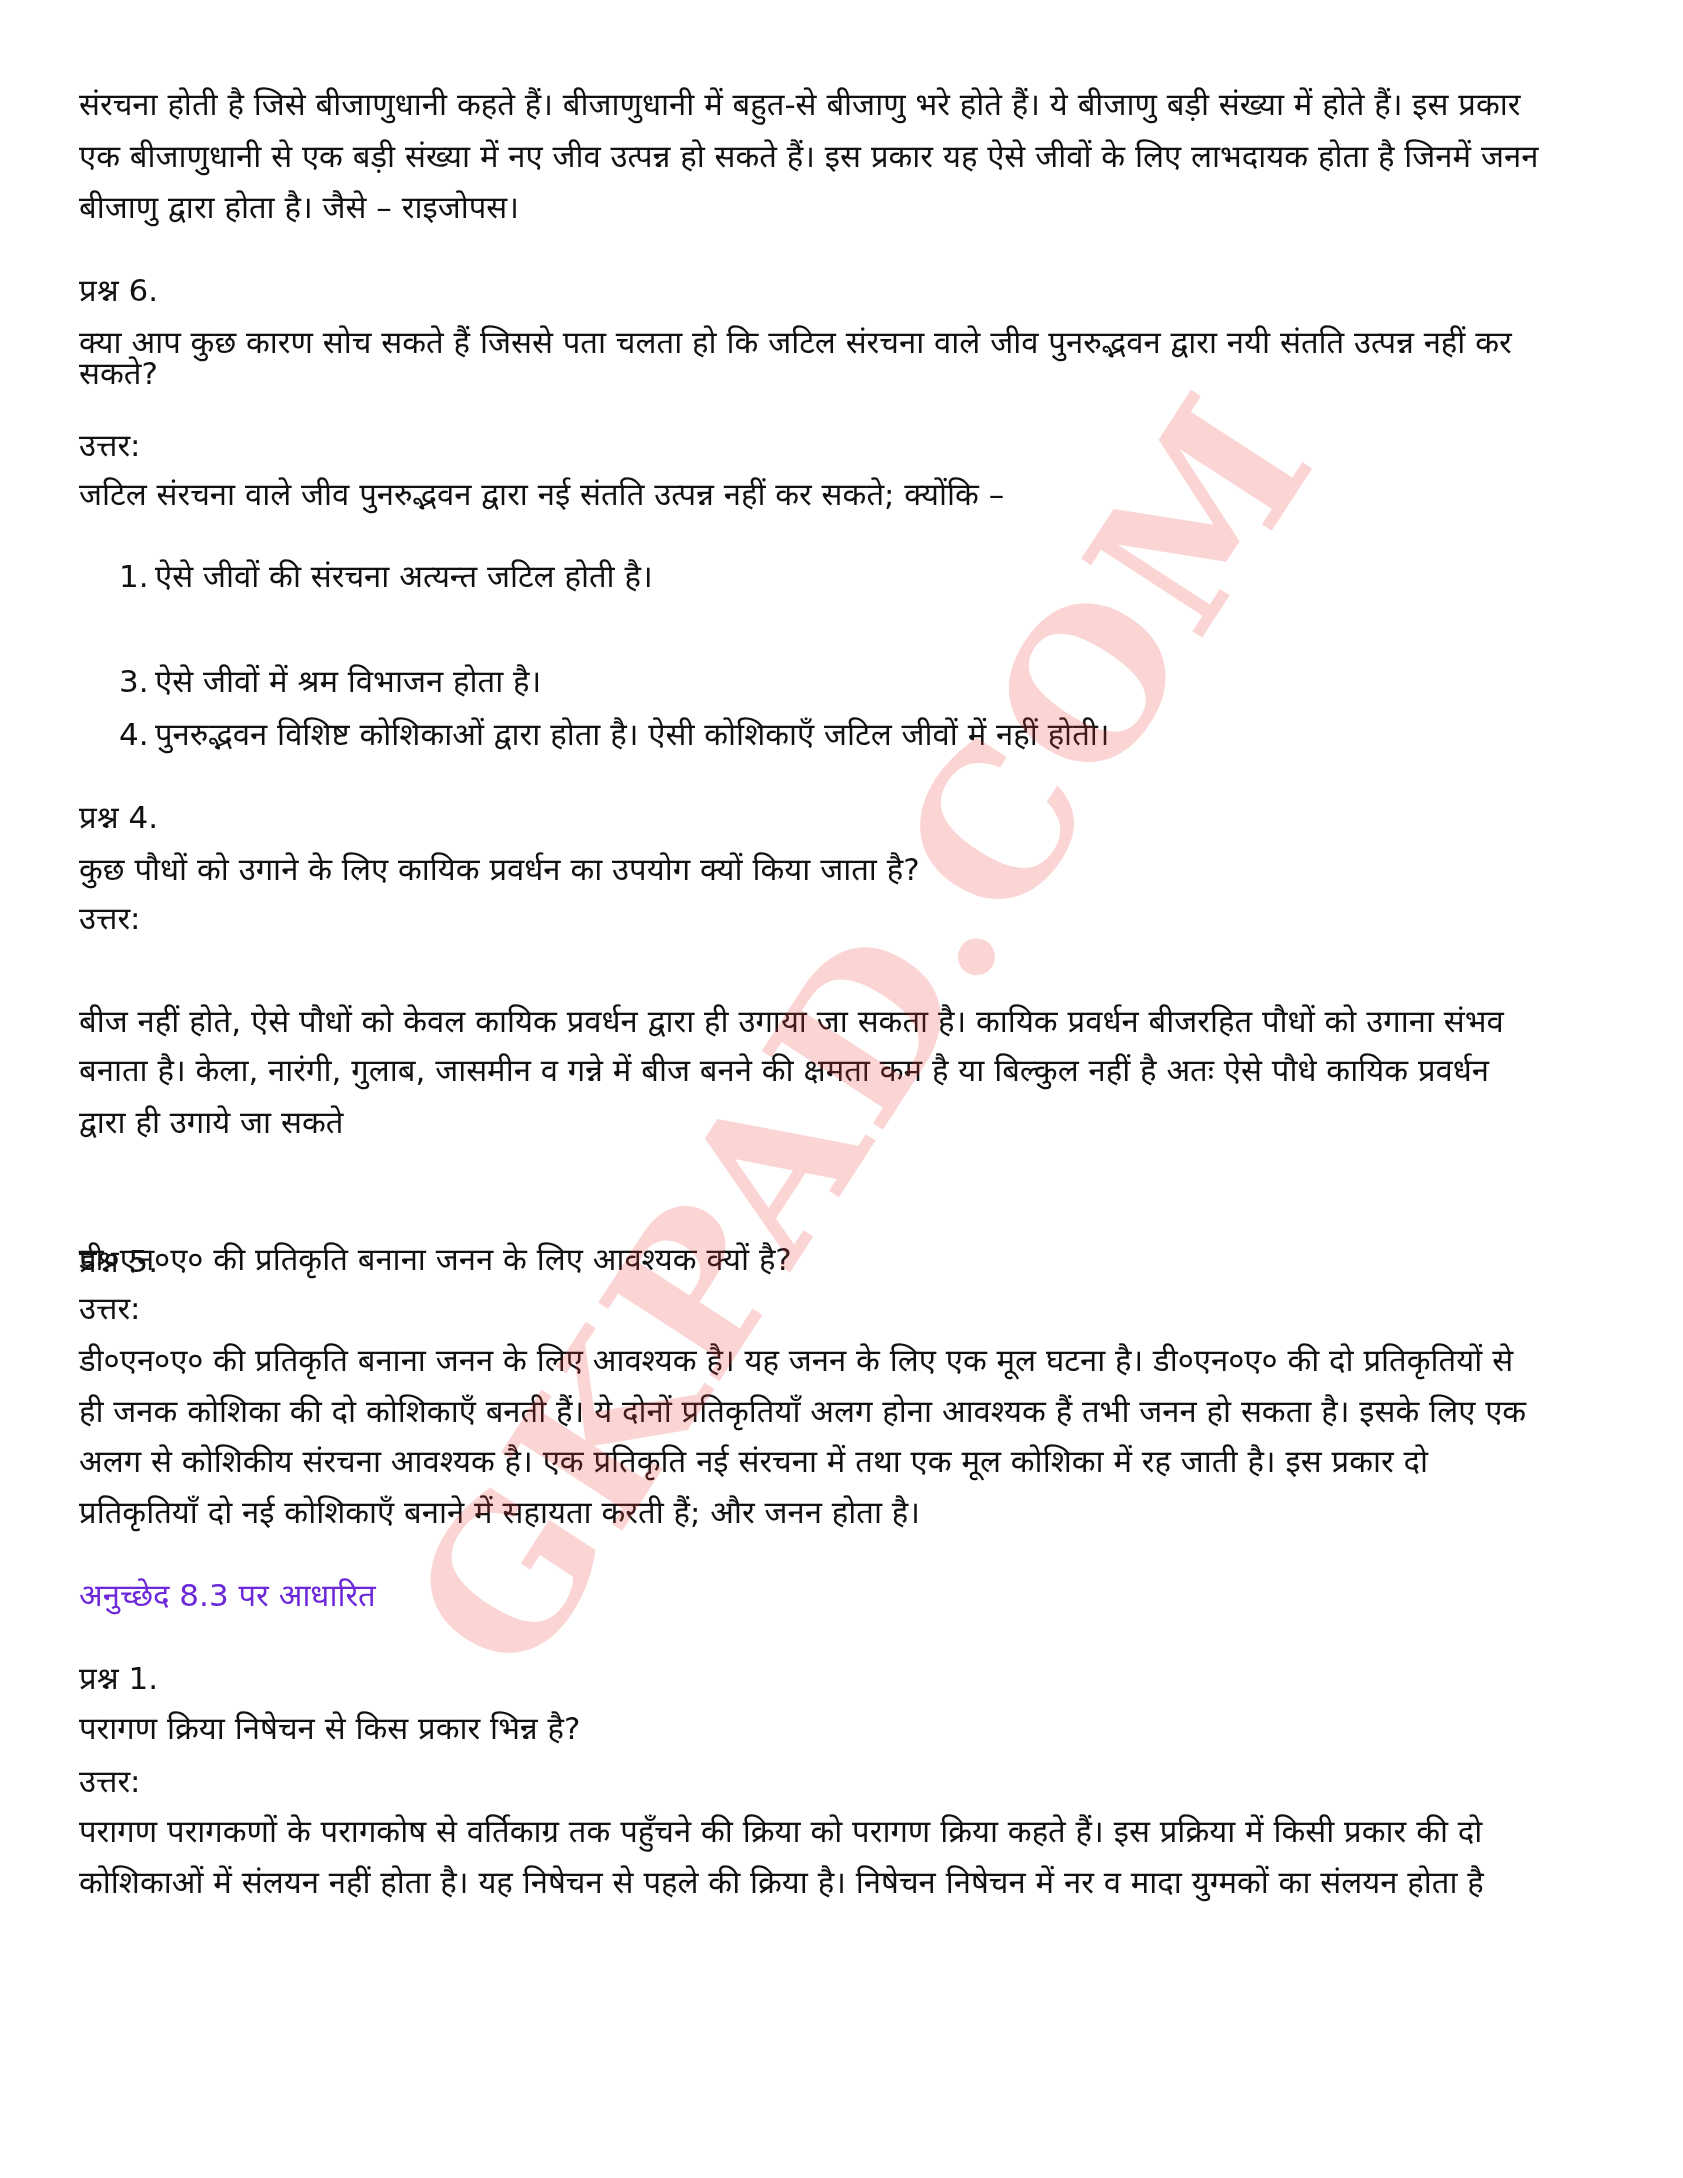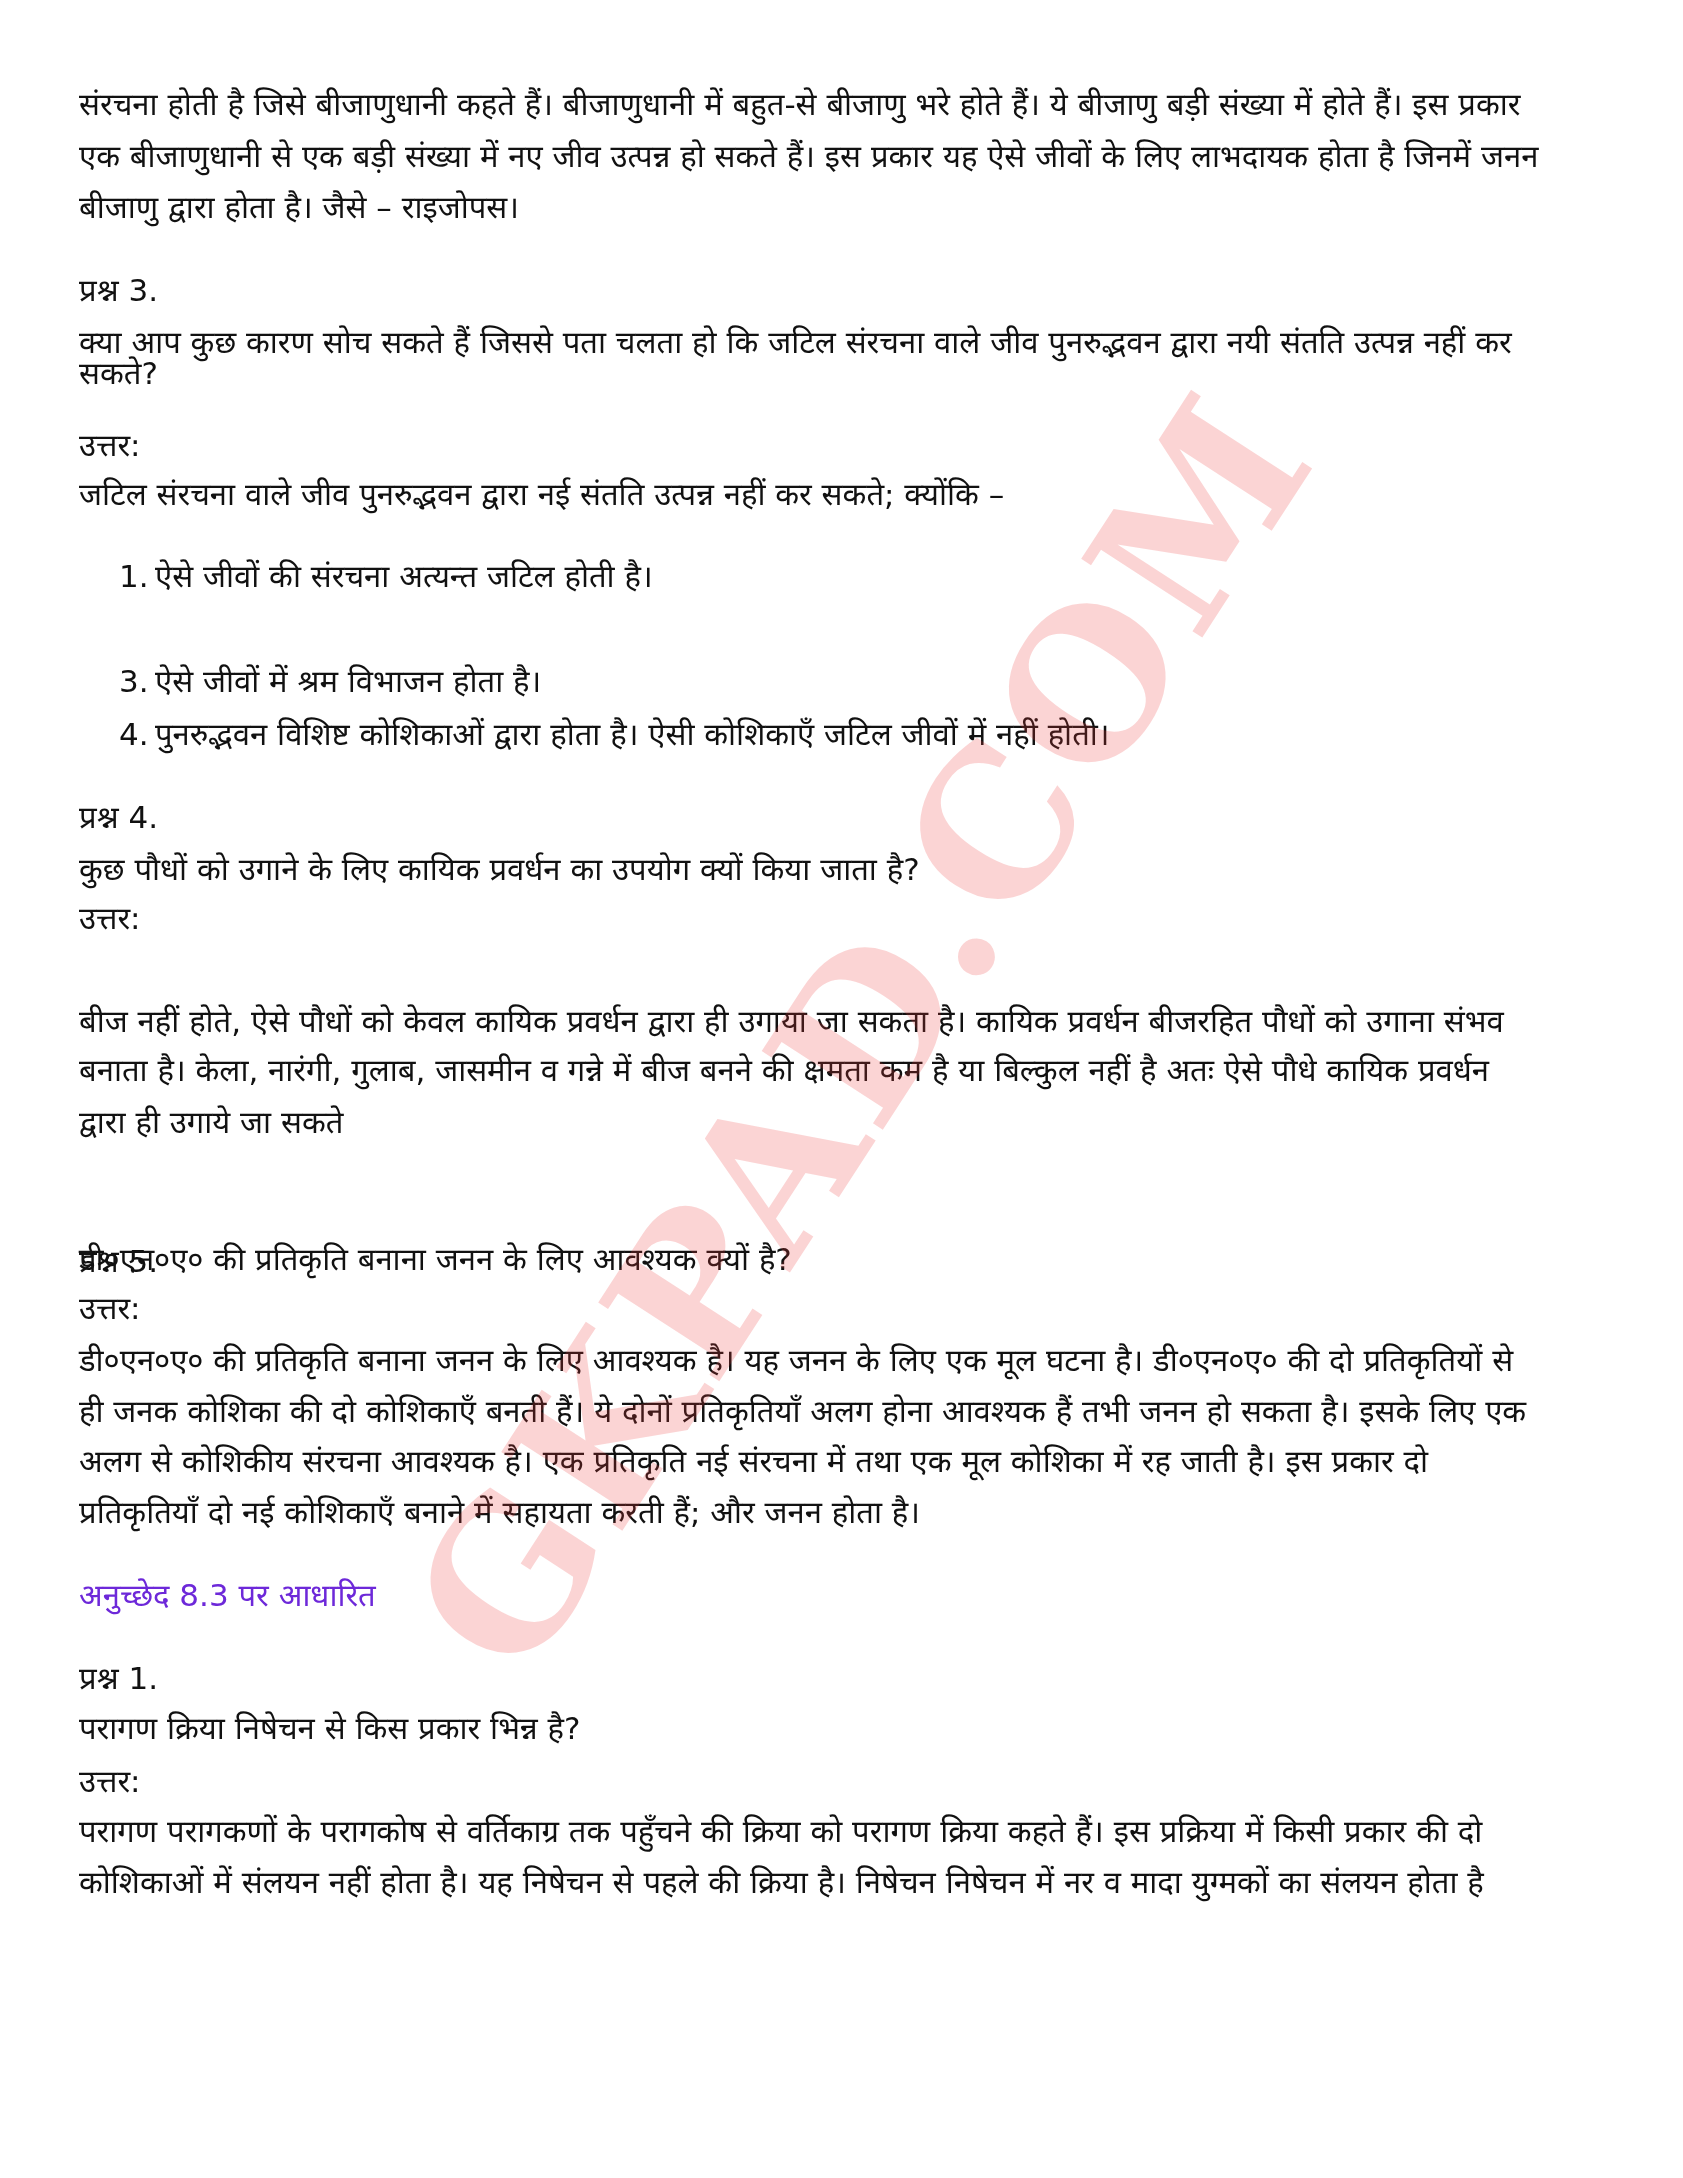--- a/index.html
+++ b/index.html
@@ -17,21 +17,21 @@
 </style>
 </head>
 <body>
 
 <div class="page">
 
   <div class="line" style="top:79px">संरचना होती है जिसे बीजाणुधानी कहते हैं। बीजाणुधानी में बहुत-से बीजाणु भरे होते हैं। ये बीजाणु बड़ी संख्या में होते हैं। इस प्रकार</div>
   <div class="line" style="top:131px">एक बीजाणुधानी से एक बड़ी संख्या में नए जीव उत्पन्न हो सकते हैं। इस प्रकार यह ऐसे जीवों के लिए लाभदायक होता है जिनमें जनन</div>
   <div class="line" style="top:182px">बीजाणु द्वारा होता है। जैसे – राइजोपस।</div>
 
-  <div class="line" style="top:265px">प्रश्न 3.</div>
+  <div class="line" style="top:265px">प्रश्न 6.</div>
   <div class="line" style="top:317px">क्या आप कुछ कारण सोच सकते हैं जिससे पता चलता हो कि जटिल संरचना वाले जीव पुनरुद्भवन द्वारा नयी संतति उत्पन्न नहीं कर</div>
   <div class="line" style="top:348px">सकते?</div>
   <div class="line" style="top:420px">उत्तर:</div>
   <div class="line" style="top:469px">जटिल संरचना वाले जीव पुनरुद्भवन द्वारा नई संतति उत्पन्न नहीं कर सकते; क्योंकि –</div>
 
   <div class="line li" style="top:551px">
     <span class="num">1.</span><span>ऐसे जीवों की संरचना अत्यन्त जटिल होती है।</span>
   </div>
   <div class="line li" style="top:656px">
     <span class="num">3.</span><span>ऐसे जीवों में श्रम विभाजन होता है।</span>

